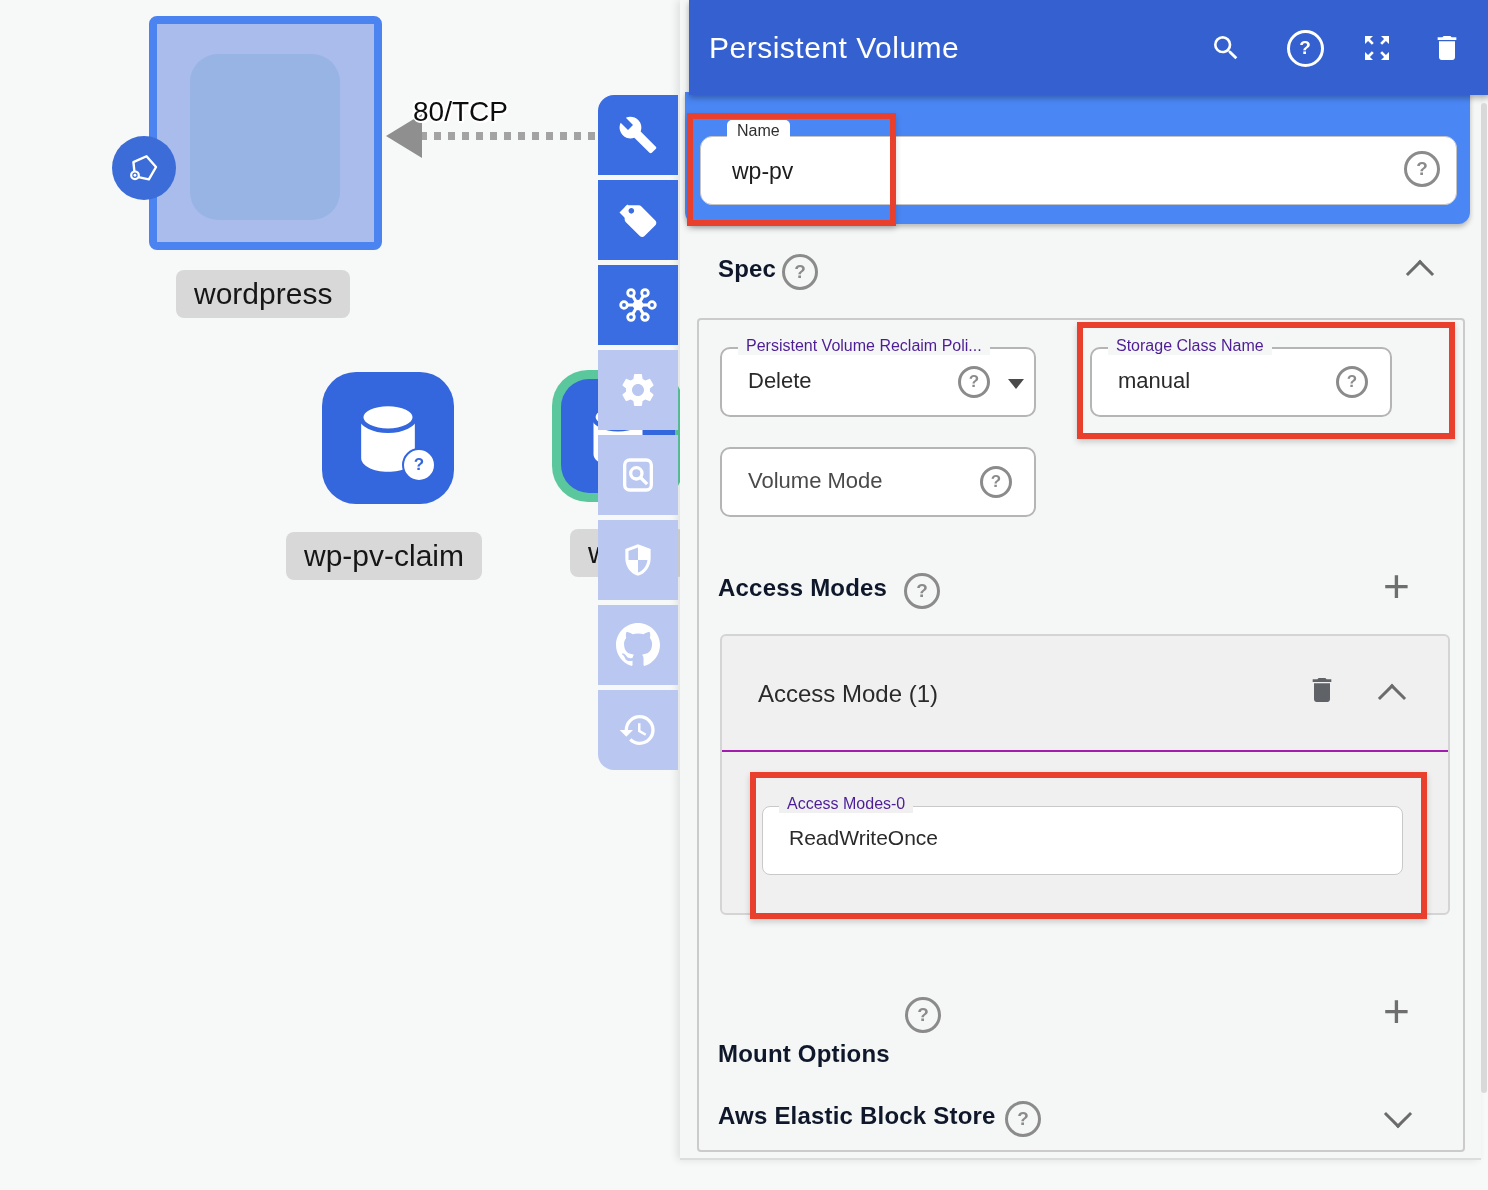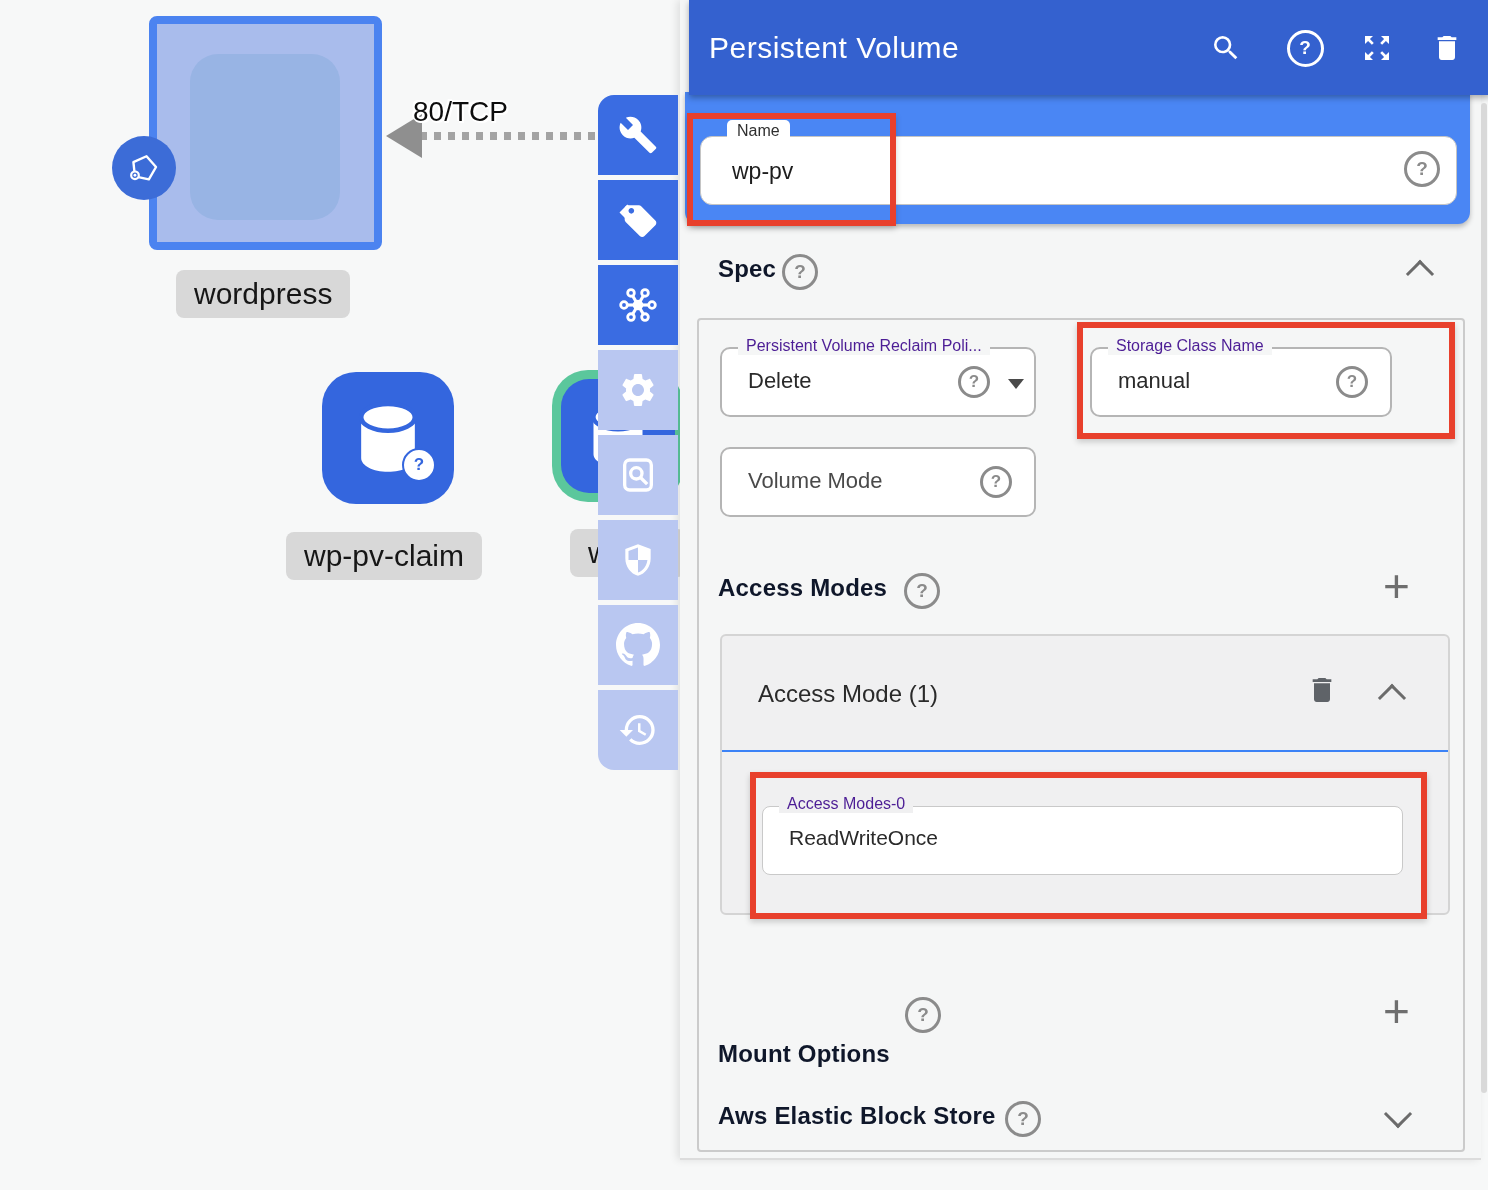--- a/index.html
+++ b/index.html
@@ -96,21 +96,21 @@
   .f-volume .value{color:#4a4a4a;}
 
   .plus{font-size:46px;font-weight:300;color:#6e6e6e;z-index:21;line-height:1;cursor:pointer;}
   .chev{width:17px;height:17px;border-right:3.5px solid #6b6b6b;border-bottom:3.5px solid #6b6b6b;
       z-index:21;}
   .chev.up{transform:rotate(-135deg);}
   .chev.down{transform:rotate(45deg);}
 
   .access-card{left:720px;top:634px;width:730px;height:281px;background:#f0f0f1;
       border:2px solid #d4d4d4;border-radius:6px;z-index:21;box-sizing:border-box;}
-  .card-head{position:relative;height:114px;border-bottom:2px solid #3b82f6;}
+  .card-head{position:relative;height:114px;border-bottom:2px solid #a21caf;}
   .card-title{position:absolute;left:36px;top:44px;font-size:24px;color:#2a2a2a;}
   .f-access{left:762px;top:806px;width:641px;height:69px;border-width:1.5px;border-color:#c9c9c9;
       border-radius:8px;}
   .f-access .chip{background:#f0f0f1;}
 
   .scroll-thumb{left:1481px;top:103px;width:6px;height:990px;background:#d9d9d9;
       border-radius:3px;z-index:31;}
   .occluded{left:1476px;top:60px;font-size:27px;color:#111;z-index:8;}
 </style>
 </head>

